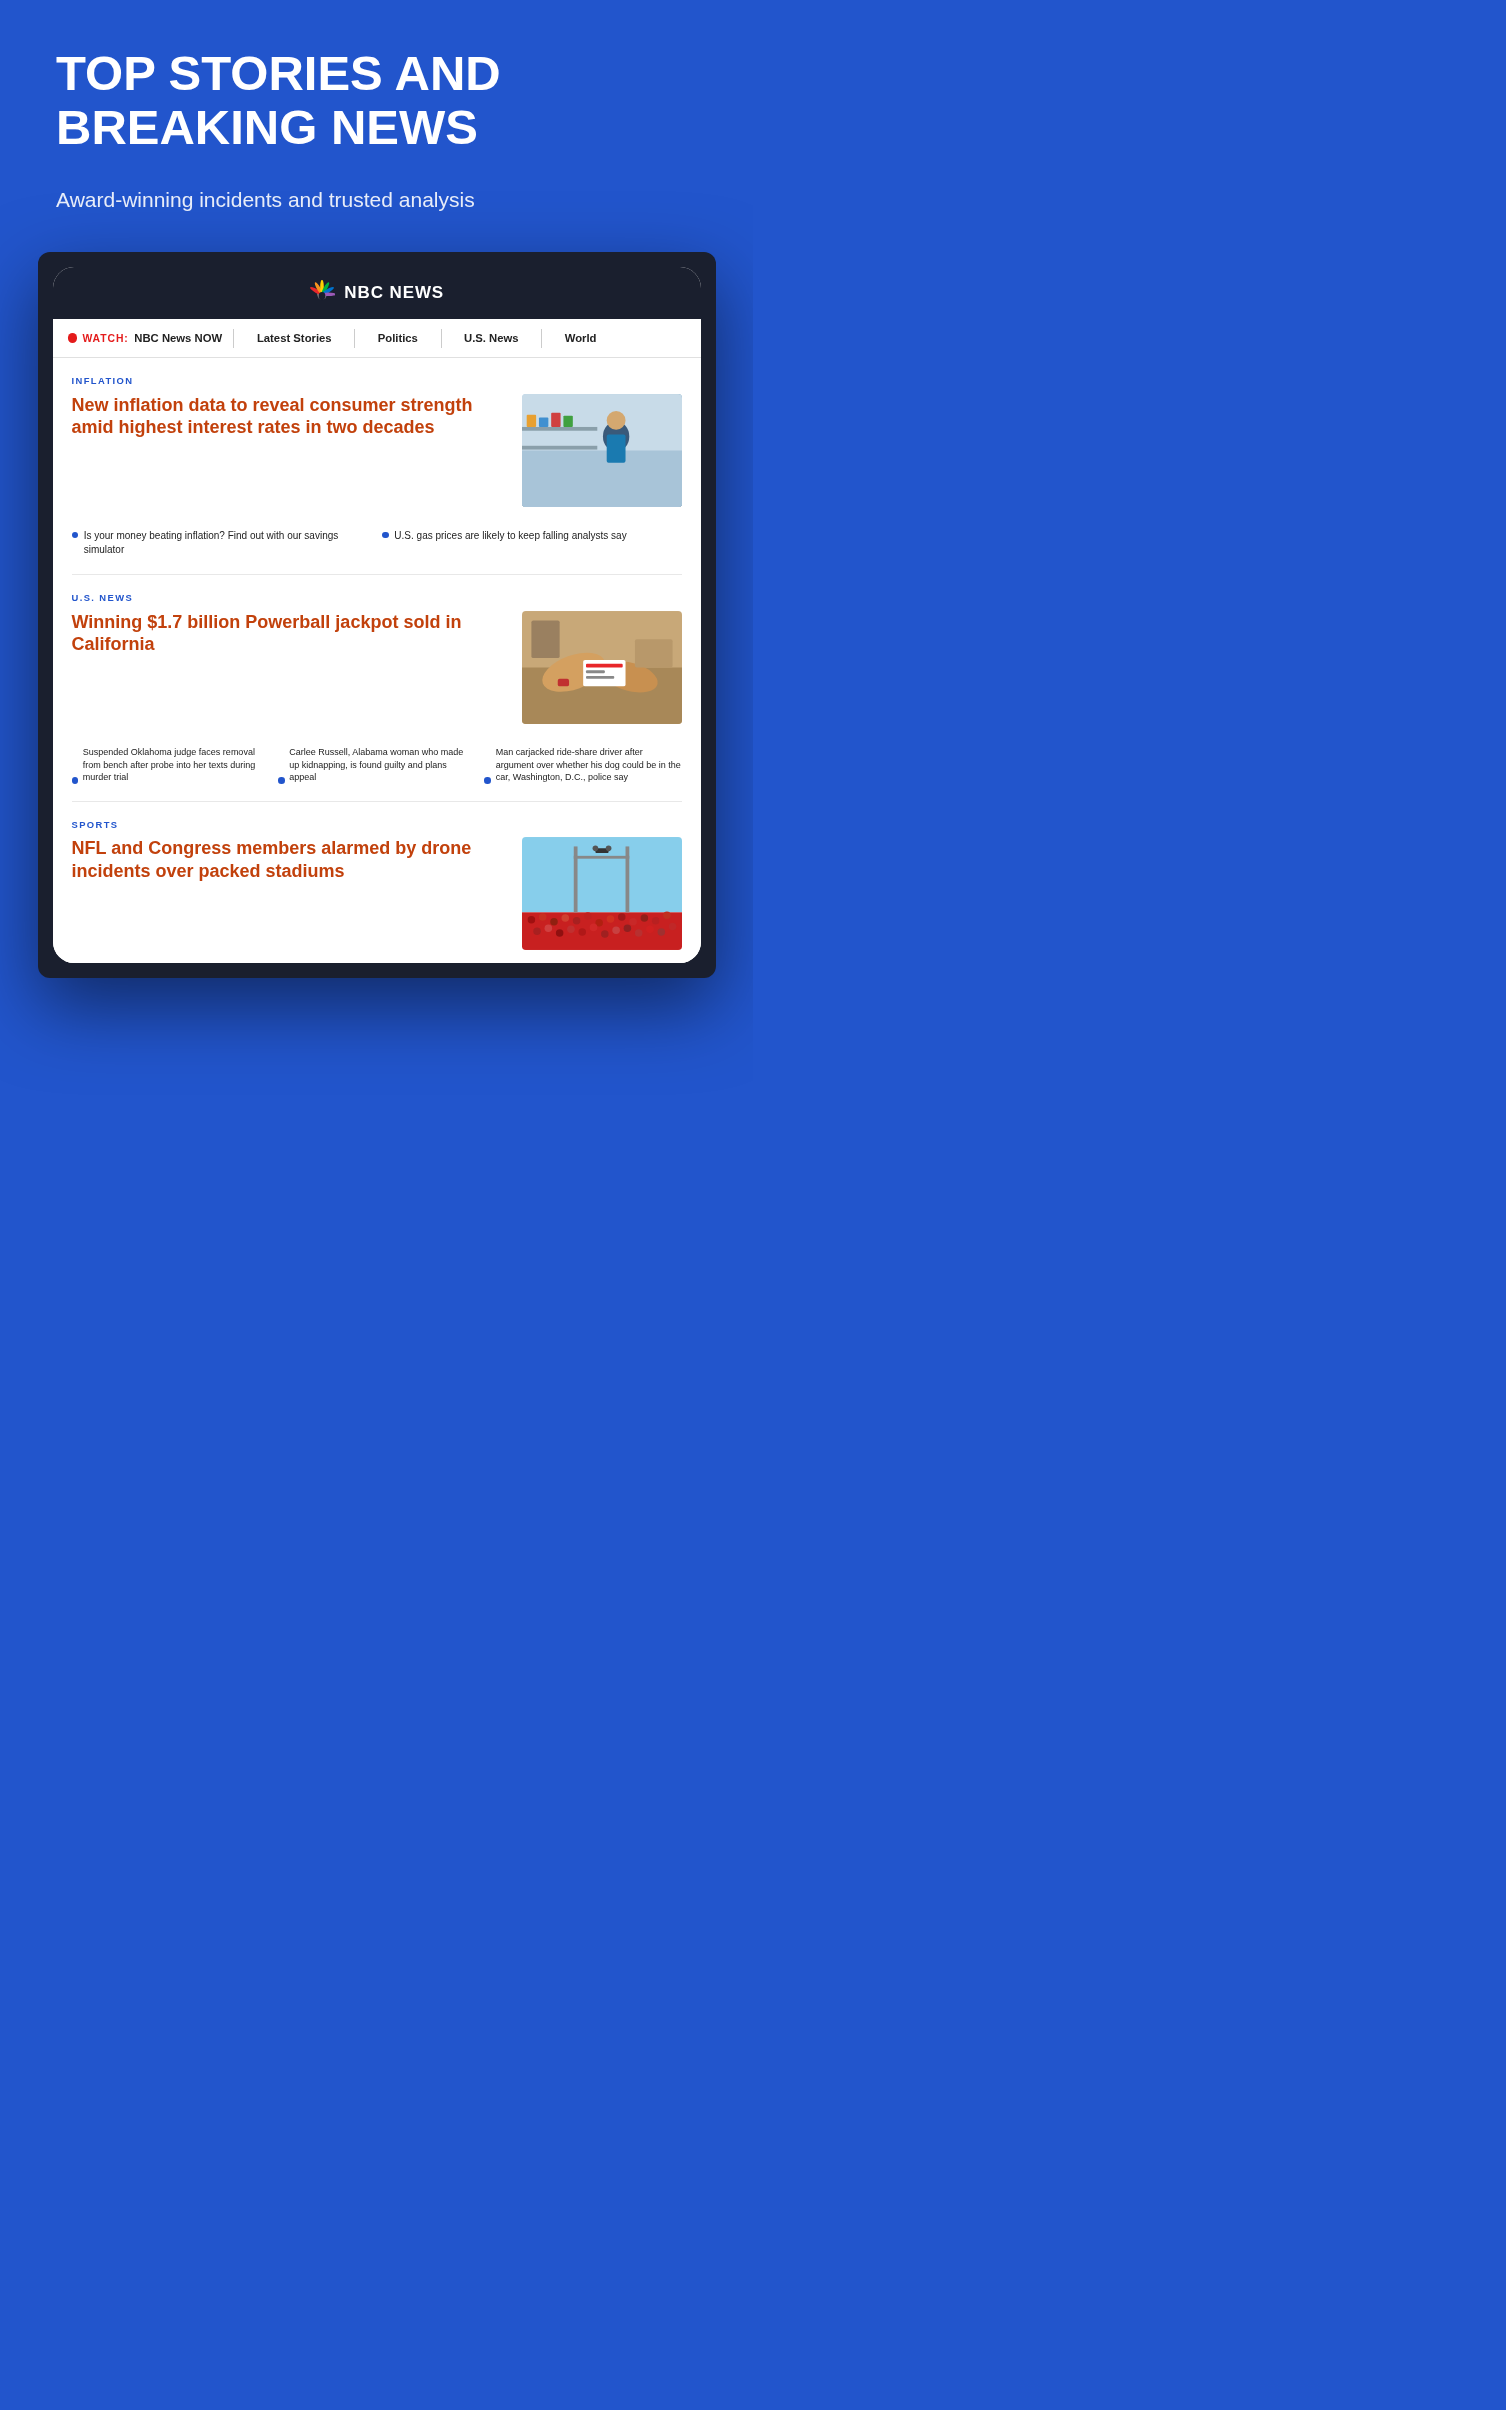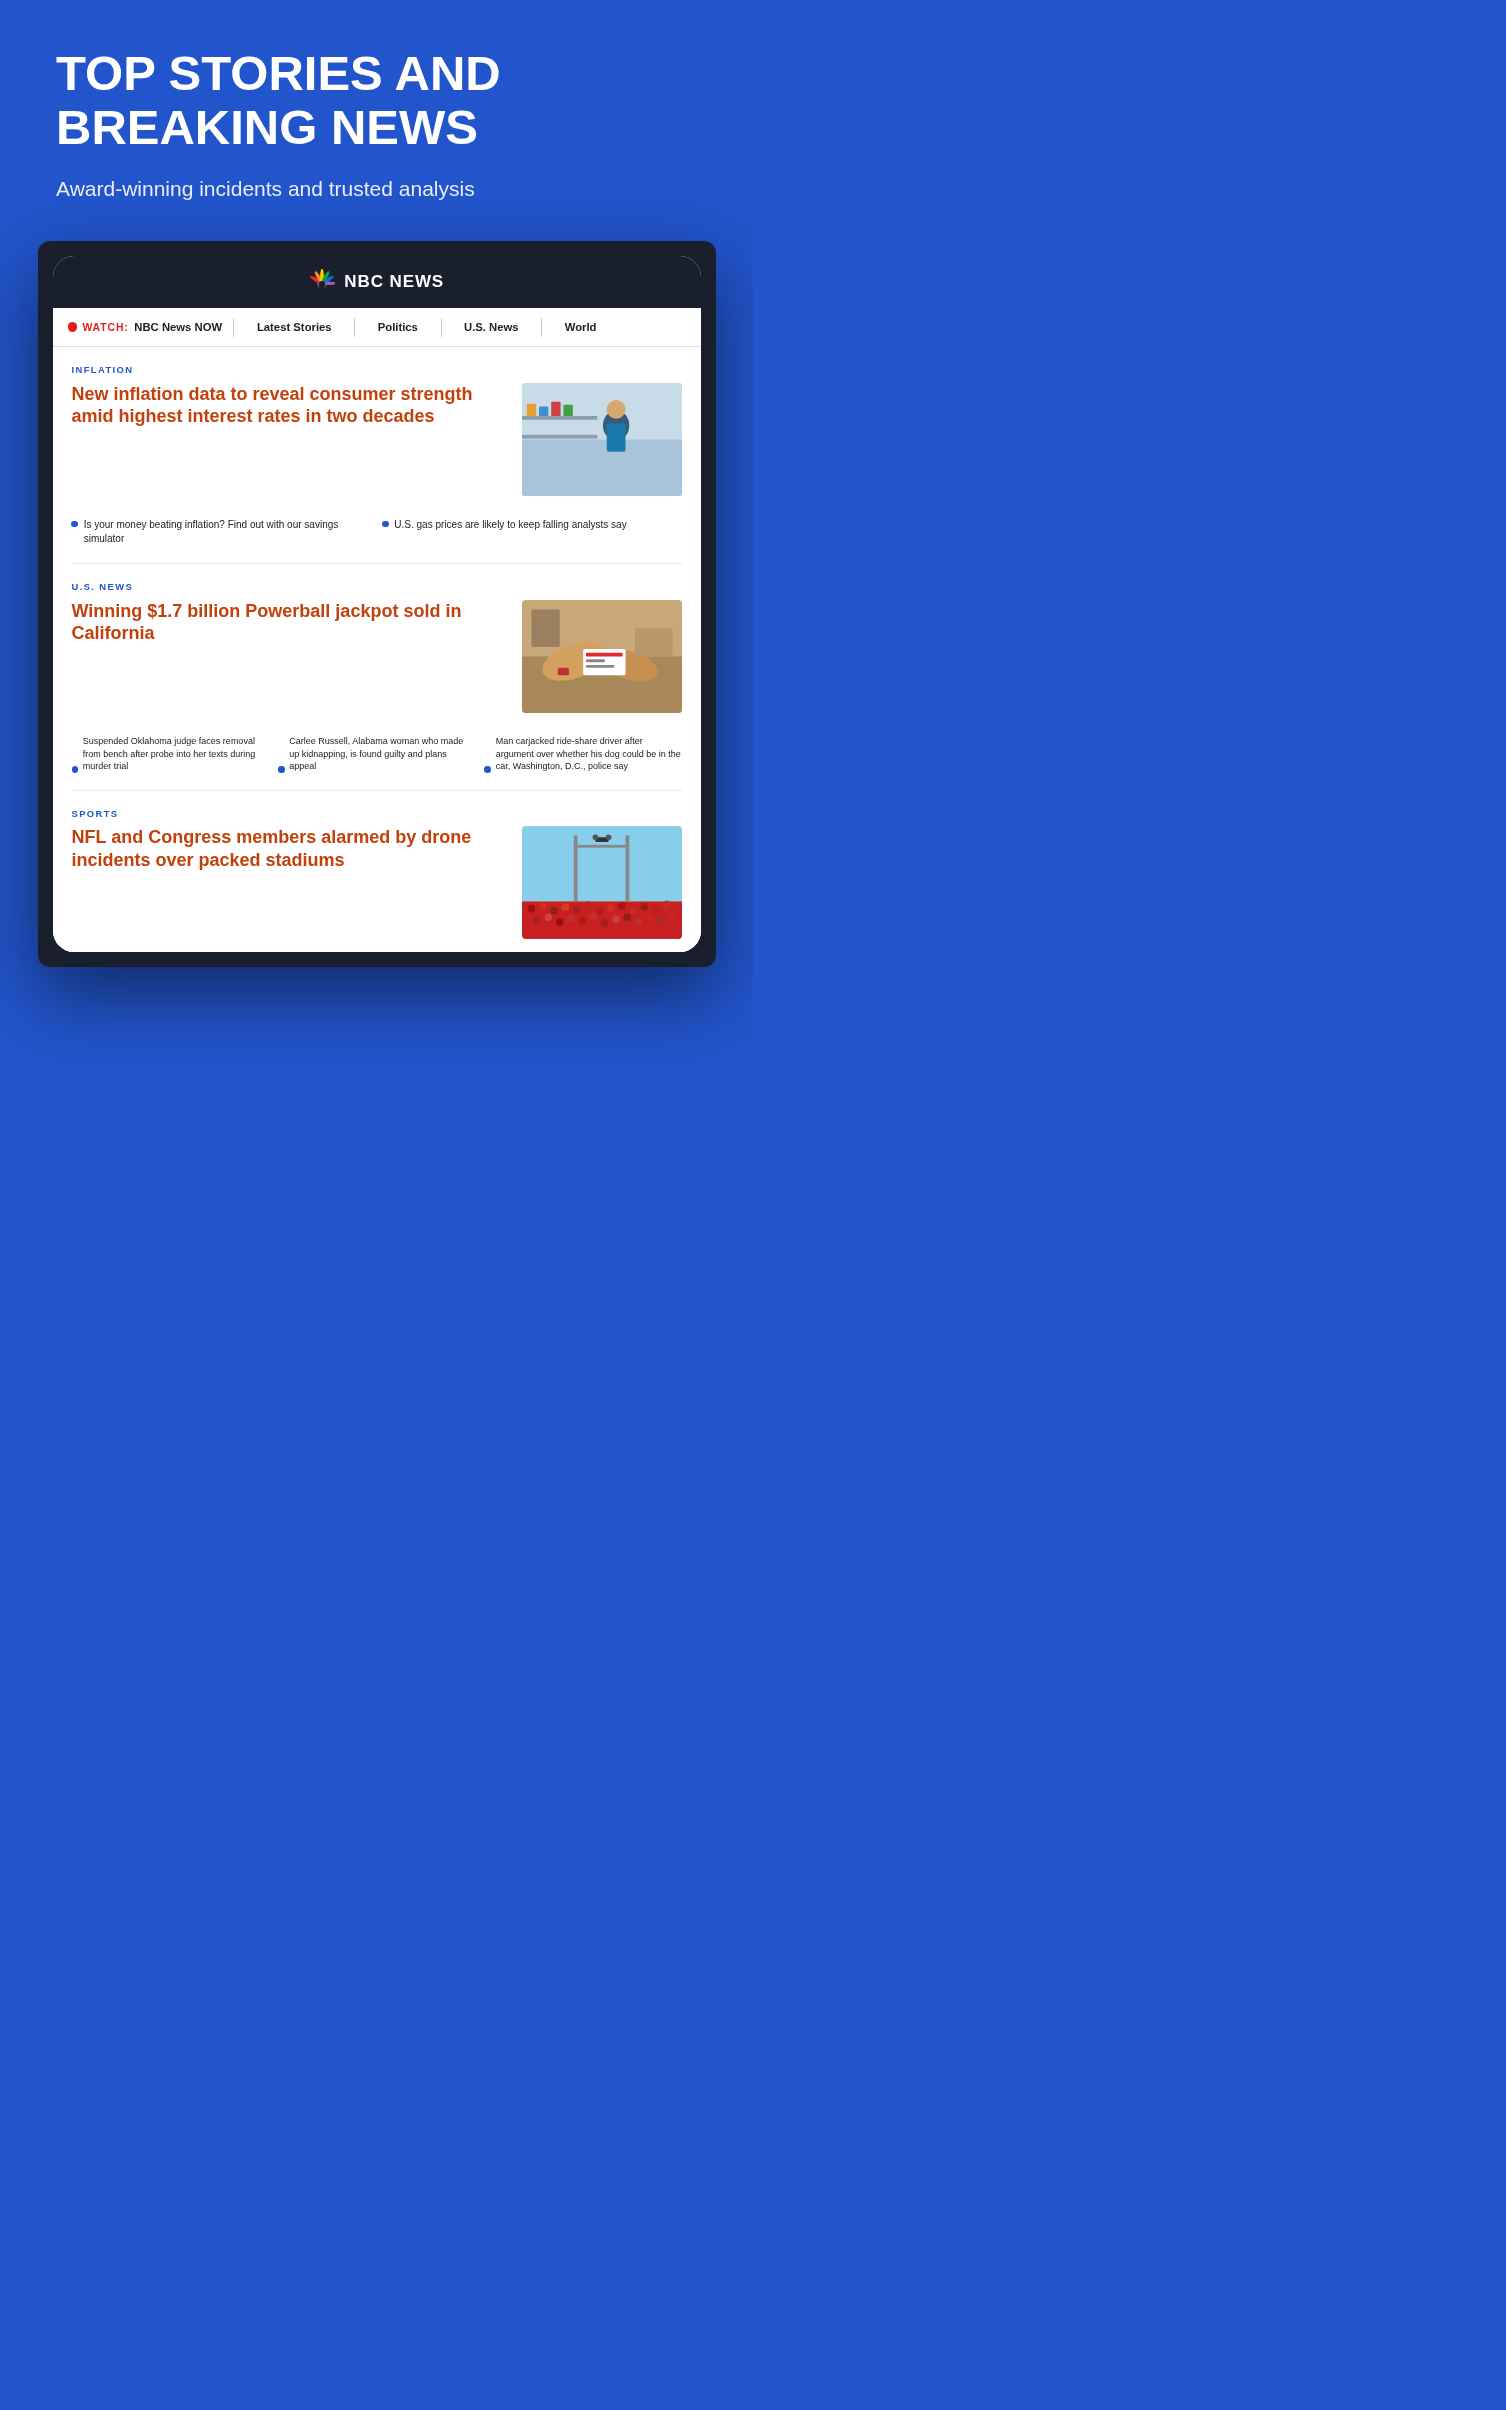--- a/index.html
+++ b/index.html
@@ -17,21 +17,21 @@
     .hero {
       width: 100%;
       padding: 47px 56px 38px 56px;
       color: white;
     }
     .hero-title {
       font-size: 49px;
       font-weight: 900;
       line-height: 1.1;
       text-transform: uppercase;
-      margin-bottom: 19px;
+      margin-bottom: 30px;
     }
     .hero-subtitle {
       font-size: 21px;
       font-weight: 400;
       line-height: 1.4;
       color: rgba(255,255,255,0.9);
     }
 
     
     .tablet-frame {
@@ -160,21 +160,20 @@
       width: 100%;
       height: 100%;
     }
 
     
     .sub-links {
       display: flex;
       gap: 11.3px;
       padding: 9.4px 0 17px 0;
       border-bottom: 0.9px solid #e8e8e8;
-      justify-content: flex-end;
     }
     .sub-link {
       display: flex;
       align-items: flex-start;
       gap: 5.6px;
       flex: 1;
       font-size: 10px;
       color: #222;
       line-height: 1.4;
     }

